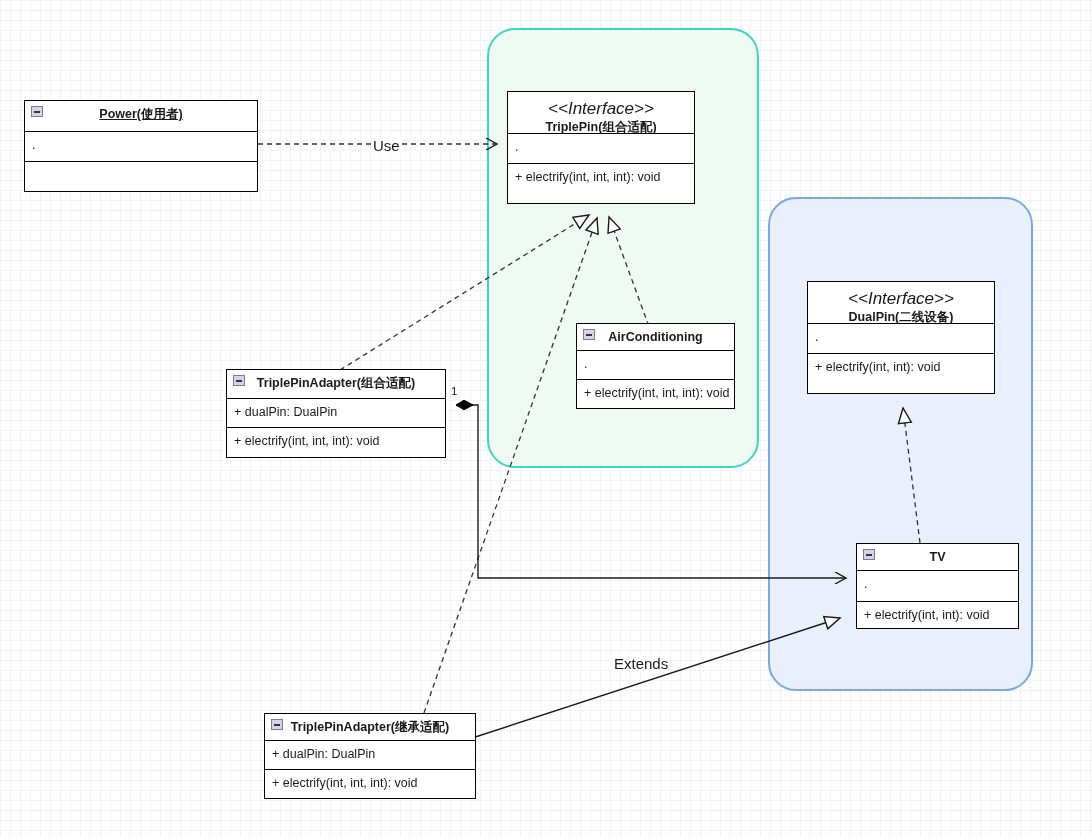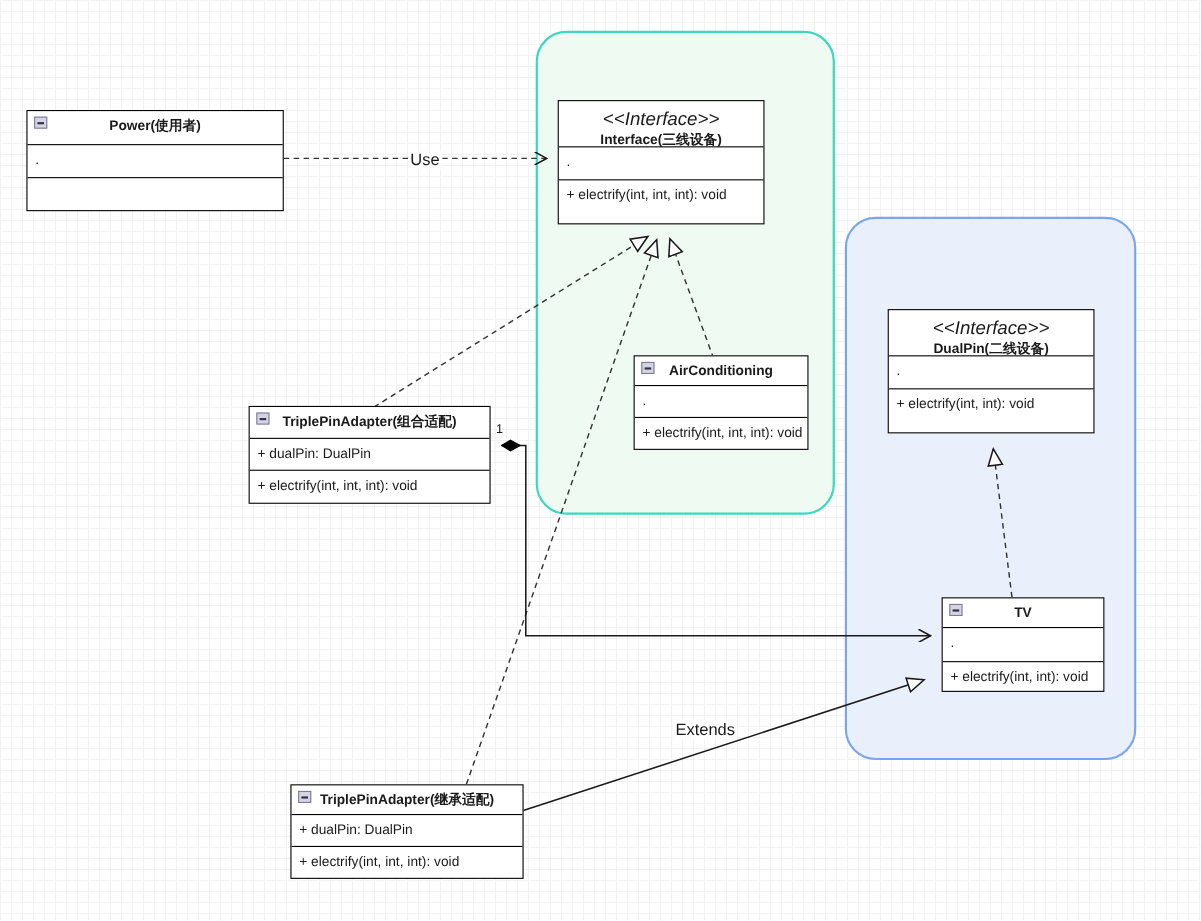--- a/index.html
+++ b/index.html
@@ -163,31 +163,31 @@
     <g>
       <path d="M466,740 L840,618" fill="none" stroke="#1a1a1a" stroke-width="1.4" marker-end="url(#hollowTri)"></path>
     </g>
   </svg>
 
   <div class="edge-label" style="left:371px; top:137px;">Use</div>
   <div class="edge-label mult" style="left:449px; top:385px;">1</div>
   <div class="edge-label" style="left:612px; top:655px;">Extends</div>
 
   <div class="uml" style="left:24px; top:100px; width:234px; height:92px;">
-    <div class="hdr" style="height:31px;">
+    <div class="hdr" style="height:31px;text-decoration:underline;">
       <span class="minimize"></span>
       <span class="cname">Power(使用者)</span>
     </div>
     <div class="sect attrs" style="height:30px;">.</div>
   </div>
 
   <div class="uml" style="left:507px; top:91px; width:188px; height:113px;">
     <div class="hdr" style="height:42px;">
       <span class="stereo">&lt;&lt;Interface&gt;&gt;</span>
-      <span class="cname">Interface(三线设备)</span>
+      <span class="cname">TriplePin(组合适配)</span>
     </div>
     <div class="sect attrs" style="height:30px;">.</div>
     <div class="sect">+ electrify(int, int, int): void</div>
   </div>
 
   <div class="uml" style="left:807px; top:281px; width:188px; height:113px;">
     <div class="hdr" style="height:42px;">
       <span class="stereo">&lt;&lt;Interface&gt;&gt;</span>
       <span class="cname">DualPin(二线设备)</span>
     </div>
@@ -206,21 +206,21 @@
 
   <div class="uml" style="left:576px; top:323px; width:159px; height:86px;">
     <div class="hdr" style="height:27px;">
       <span class="minimize"></span>
       <span class="cname">AirConditioning</span>
     </div>
     <div class="sect attrs" style="height:29px;">.</div>
     <div class="sect">+ electrify(int, int, int): void</div>
   </div>
 
-  <div class="uml" style="left:856px; top:543px; width:148px; height:86px;">
+  <div class="uml" style="left:856px; top:543px; width:163px; height:86px;">
     <div class="hdr" style="height:27px;">
       <span class="minimize"></span>
       <span class="cname">TV</span>
     </div>
     <div class="sect attrs" style="height:31px;">.</div>
     <div class="sect">+ electrify(int, int): void</div>
   </div>
 
   <div class="uml" style="left:264px; top:713px; width:212px; height:86px;">
     <div class="hdr" style="height:27px;">

